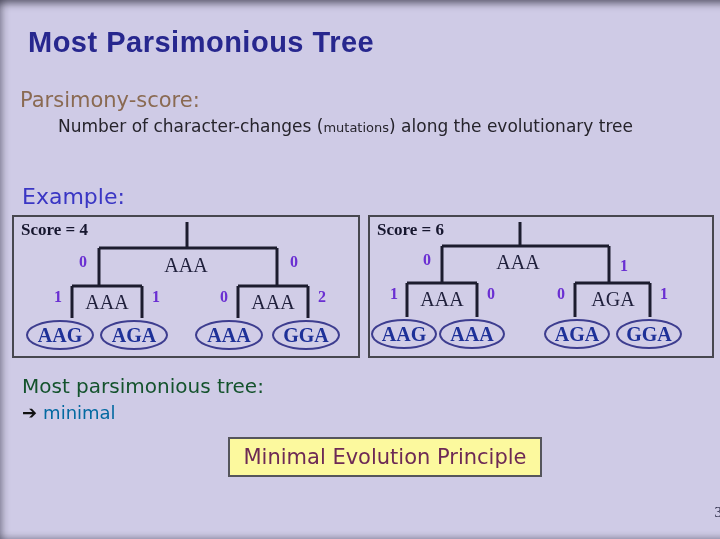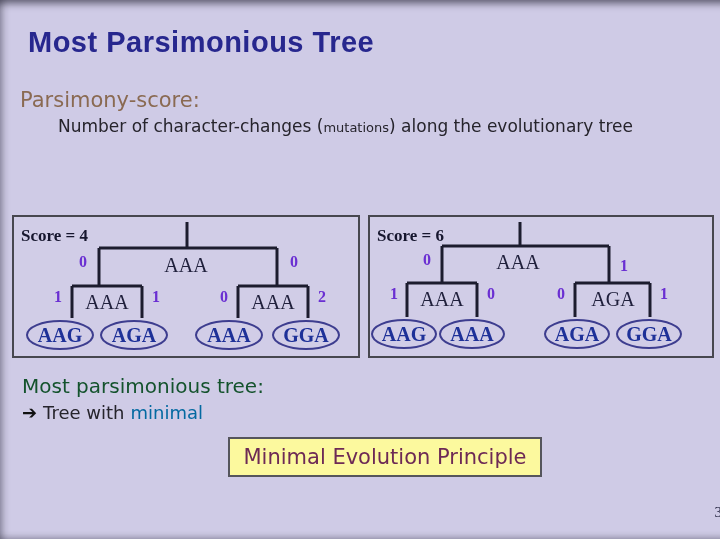--- a/index.html
+++ b/index.html
@@ -45,21 +45,21 @@
   }
 
   .tree-box{
     top:215px;height:139px;
     border:2px solid #47474f;
     background:#d1cde7;
   }
   .tree-box.left{left:12px;width:344px;}
   .tree-box.right{left:368px;width:342px;}
   .score-label{
-    position:absolute;left:7px;top:9px;
+    position:absolute;left:7px;top:3px;
     font-family:"Liberation Serif", serif;
     font-weight:bold;font-size:17px;color:#16162e;
   }
   svg.tree{position:absolute;left:0;top:0;}
   .edge{stroke:#1c1c2e;stroke-width:3;fill:none;}
   .node-label{
     font-family:"Liberation Serif", serif;
     font-size:20px;fill:#20203c;
     text-anchor:middle;
   }
@@ -106,20 +106,21 @@
 
 <div class="slide">
 
   <div class="abs title">Most Parsimonious Tree</div>
 
   <div class="abs parsimony-heading">Parsimony-score:</div>
 
   <div class="abs def-line"><span>Number of character-changes (</span><span class="small">mutations</span><span>) along the evolutionary tree</span></div>
 
 
+  <div class="abs example-heading">Example:</div>
 
   <div class="abs tree-box left">
     <div class="score-label">Score = 4</div>
     <svg class="tree" width="344" height="135" viewBox="0 0 344 135">
 
       <path class="edge" d="M173,5 V31"></path>
       <path class="edge" d="M85,31 H263"></path>
       <path class="edge" d="M85,31 V69"></path>
       <path class="edge" d="M263,31 V69"></path>
       <path class="edge" d="M58,69 H128"></path>
@@ -185,21 +186,20 @@
       <text class="leaf-label" x="207" y="124">AGA</text>
       <ellipse class="leaf-ellipse" cx="279" cy="117" rx="32" ry="14"></ellipse>
       <text class="leaf-label" x="279" y="124">GGA</text>
     </svg>
   </div>
 
   <div class="abs conclusion-heading">Most parsimonious tree:</div>
 
   <div class="abs statement">
     <span class="arrow">➔</span>
-    <span>Tree with</span>
     <span class="hl">minimal</span>
   </div>
 
   <div class="abs principle-box">
     <span class="principle-text">Minimal Evolution Principle</span>
   </div>
 
   <div class="abs page-number">3</div>
 
 </div>

